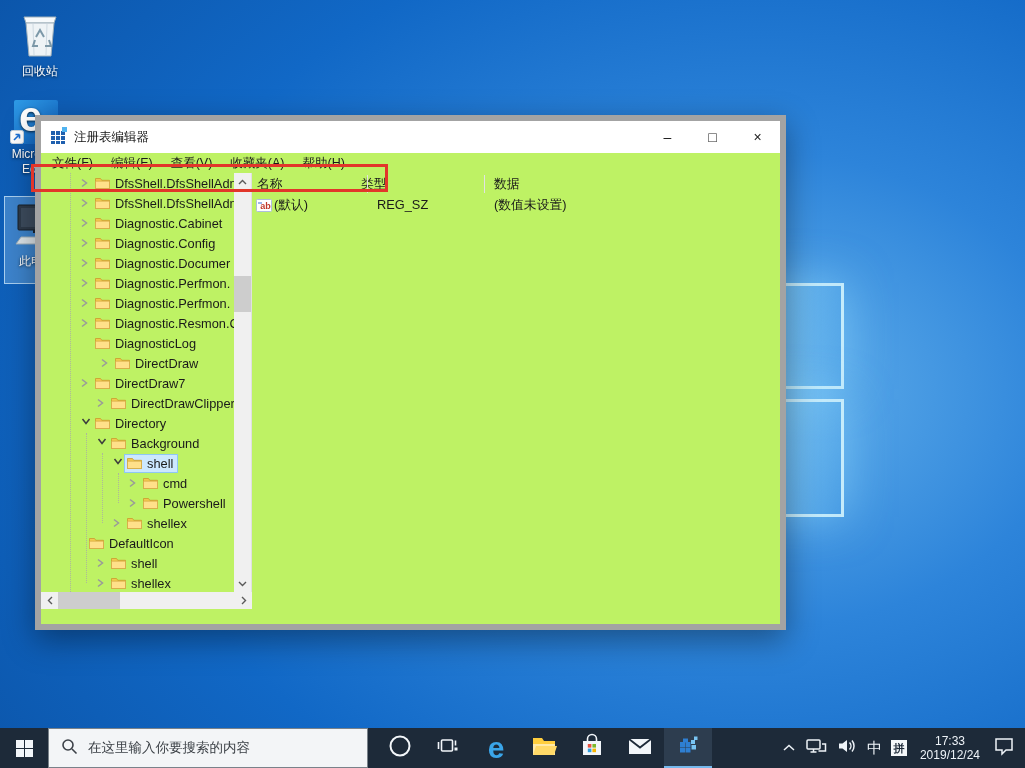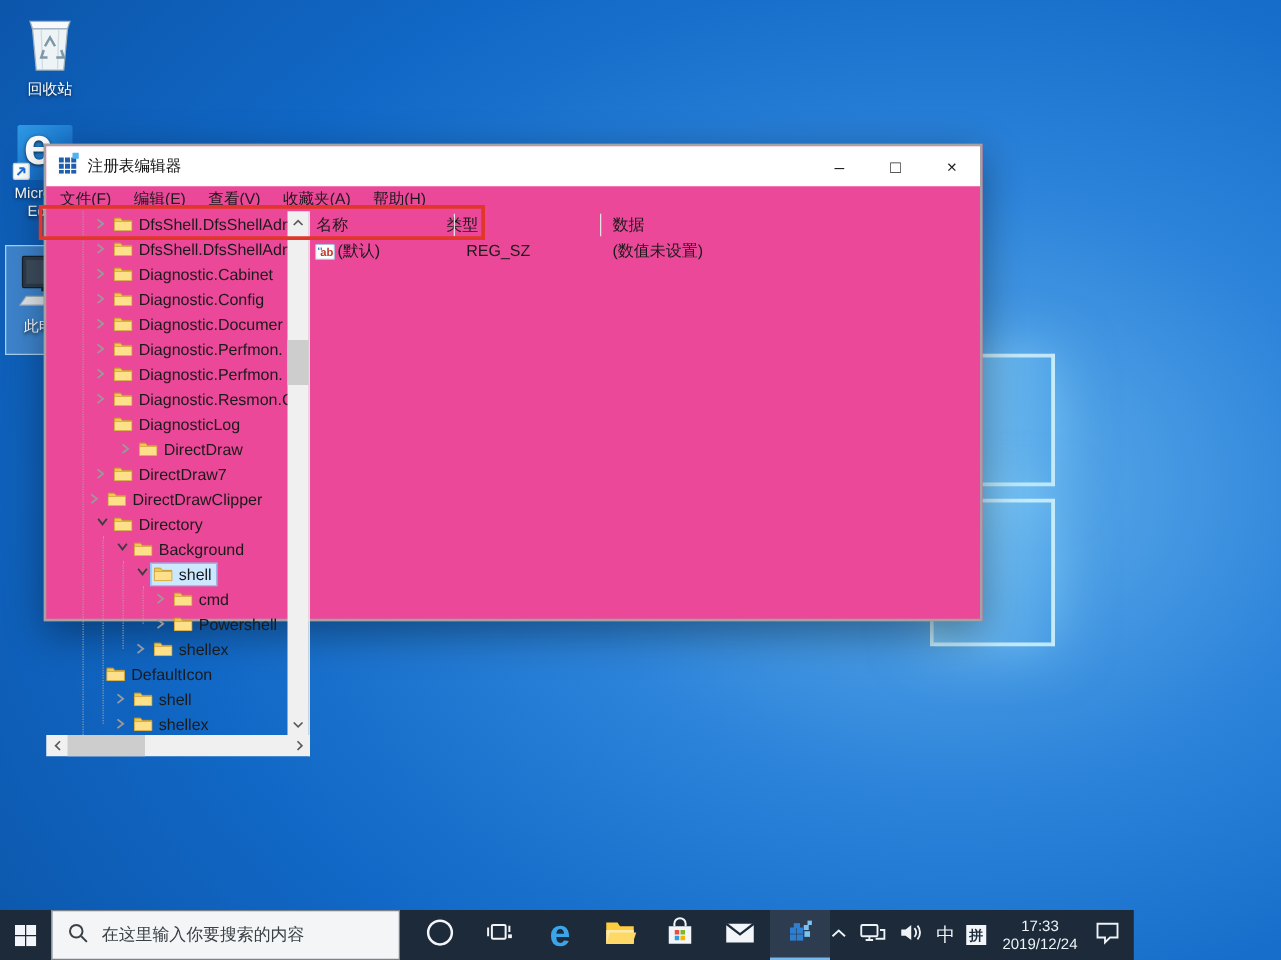--- a/index.html
+++ b/index.html
@@ -22,22 +22,22 @@
   .dicon-edge{left:3px;top:100px;width:66px}
   .dicon-thispc{left:4px;top:196px;width:66px;height:88px;background:rgba(150,200,240,.35);
     border:1px solid rgba(205,232,252,.75);padding-top:5px}
   .dlabel{margin-top:3px;line-height:15px;white-space:nowrap}
   .edge-tile{width:44px;height:44px;border-radius:2px;position:relative;
     background:linear-gradient(140deg,#2f9be6,#0d5fc0)}
   .edge-tile .e{position:absolute;left:5px;top:-7px;font-size:42px;font-weight:bold;color:#fff}
   .lnk-arrow{position:absolute;left:-4px;bottom:-3px}
 
   
-  .window{position:absolute;left:35px;top:115px;width:751px;height:382px;background:#ec4899;
-    border:2px solid #a3a3a3;box-shadow:0 10px 30px rgba(0,0,0,.38);z-index:10;color:#1a1a1a}
+  .window{position:absolute;left:35px;top:115px;width:751px;height:515px;background:#bef264;
+    border:6px solid #a3a3a3;box-shadow:0 10px 30px rgba(0,0,0,.38);z-index:10;color:#1a1a1a}
   .titlebar{height:32px;display:flex;align-items:center;background:#fff}
   .app-ic{margin:0 6px 0 10px}
   .wtitle{font-size:12.5px;color:#111}
   .caps{margin-left:auto;display:flex;height:32px}
   .cap{width:45px;display:flex;align-items:center;justify-content:center;font-size:14px;color:#222}
   .menubar{height:20px;display:flex;align-items:center;padding-left:2px;font-size:12.5px}
   .menu-item{padding:2px 9px}
   .addressbar{height:25px;border-bottom:1px solid #dcdcdc;display:flex;align-items:center;
     padding-left:4px;font-size:13px;color:#111}
   .wbody{height:436px;display:flex}
@@ -63,21 +63,21 @@
   .listpanel{flex:1;position:relative;font-size:12.8px}
   .hcol{position:absolute;top:0;height:22px;line-height:22px;color:#1a1a1a}
   .hdiv{position:absolute;top:2px;height:18px;width:0;border-left:1px solid #e2e2e2}
   .lcell{position:absolute;top:24px;height:18px;line-height:16px}
 
   
   .red-box{position:absolute;left:31px;top:164px;width:357px;height:28px;
     border:3px solid #e2362a;z-index:30}
 
   
-  .taskbar{position:absolute;left:0;bottom:0;width:907px;height:40px;background:#1d2a39;
+  .taskbar{position:absolute;left:0;bottom:0;width:1025px;height:40px;background:#1d2a39;
     z-index:50;display:flex;align-items:stretch;color:#eef3f8}
   .tbtn{display:flex;align-items:center;justify-content:center}
   .start{width:48px}
   .searchbox{width:320px;background:#f3f5f7;border:1px solid #79828a;display:flex;
     align-items:center;gap:10px;padding-left:12px;color:#3b4046;font-size:13.5px}
   .apps{display:flex;margin-left:8px}
   .app{width:48px;display:flex;align-items:center;justify-content:center}
   .app.active{background:#2d3d4f;box-shadow:inset 0 -2px 0 #76b9ed}
   .edge-e{font-size:30px;font-weight:bold;color:#3aa5e9;line-height:30px}
   .tray{margin-left:auto;display:flex;align-items:center;gap:9px;padding-right:10px}
@@ -340,21 +340,21 @@
             <span class="tcontent">
               <span class="tfolder">
                 <svg width="15" height="12" viewBox="0 0 15 12">
                   <path d="M.5 1.5h5l1.3 1.8h7.7v8.2H.5z" fill="#f2c94f" stroke="#c99b2e" stroke-width=".8"></path>
                   <path d="M.5 4.2h14v7.3H.5z" fill="#ffe08a" stroke="#cfa13c" stroke-width=".6"></path>
                 </svg>
               </span>
               <span>DirectDraw7</span>
             </span>
           </div>
-          <div class="trow" style="padding-left: 33px;">
+          <div class="trow" style="padding-left: 54px;">
             <span class="tchev collapsed">
               <svg viewBox="0 0 10 10" width="10" height="10">
                 <polyline points="3,1.5 7.5,5 3,8.5"></polyline>
               </svg>
             </span>
             <span class="tcontent">
               <span class="tfolder">
                 <svg width="15" height="12" viewBox="0 0 15 12">
                   <path d="M.5 1.5h5l1.3 1.8h7.7v8.2H.5z" fill="#f2c94f" stroke="#c99b2e" stroke-width=".8"></path>
                   <path d="M.5 4.2h14v7.3H.5z" fill="#ffe08a" stroke="#cfa13c" stroke-width=".6"></path>

